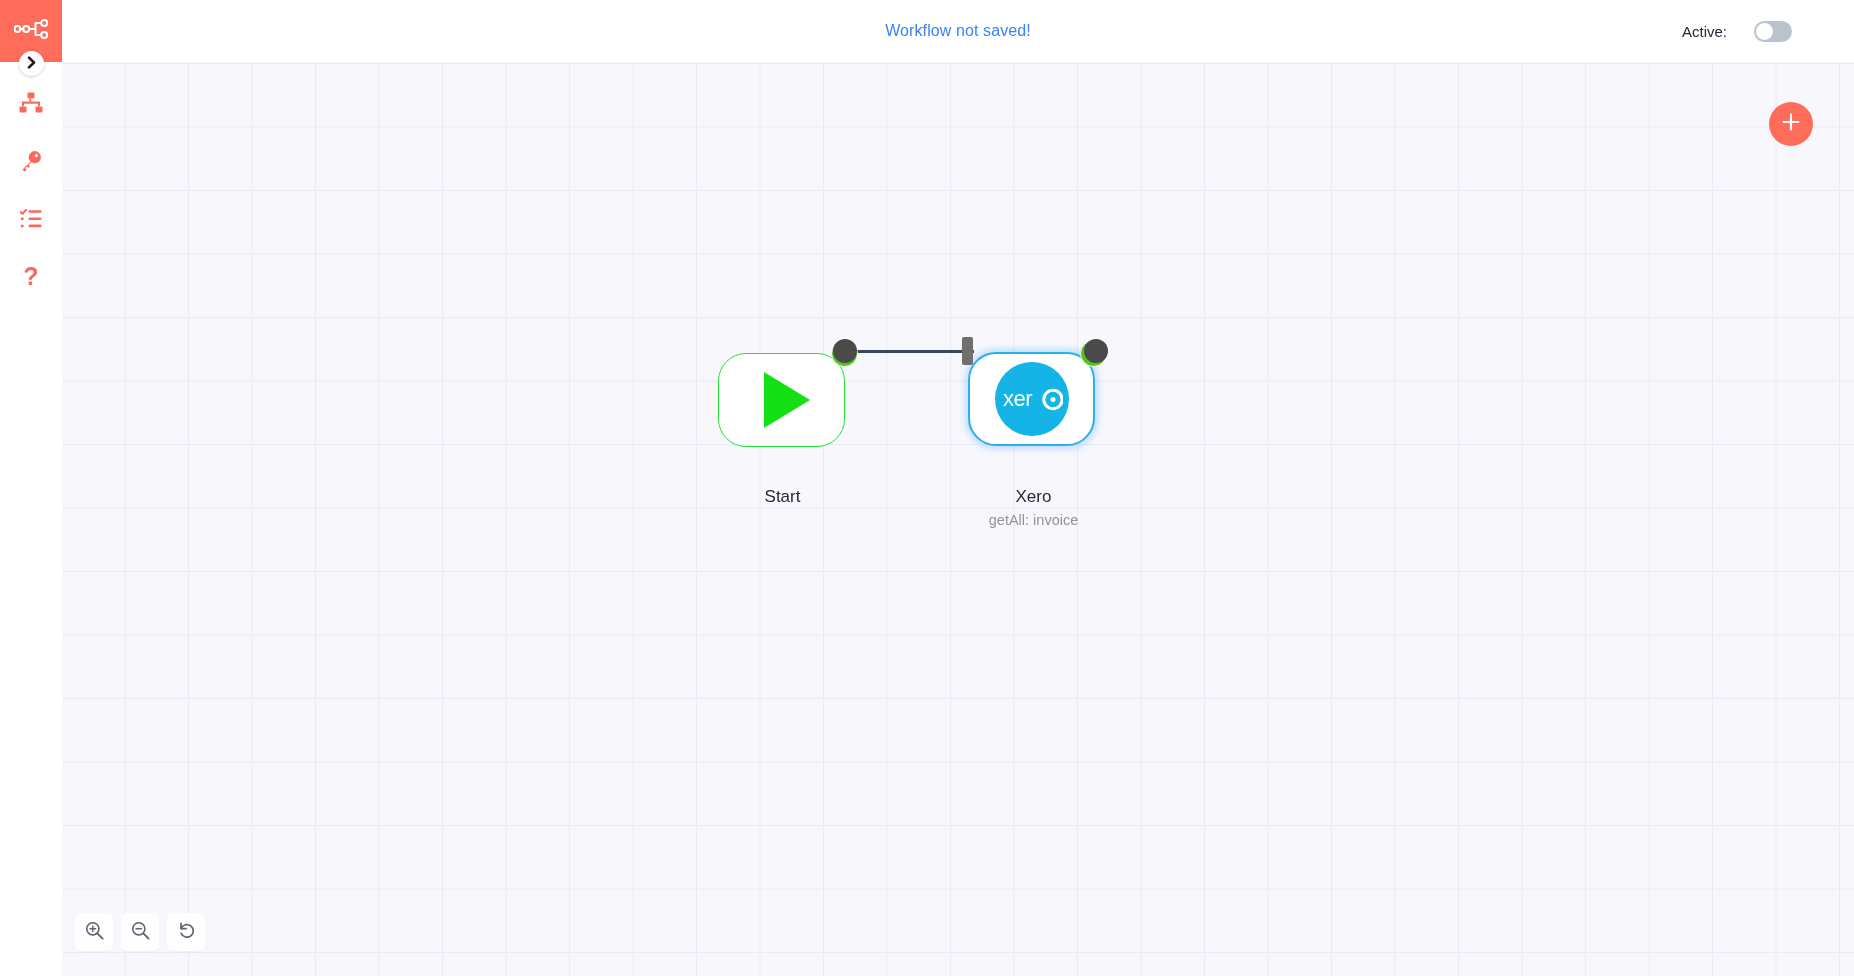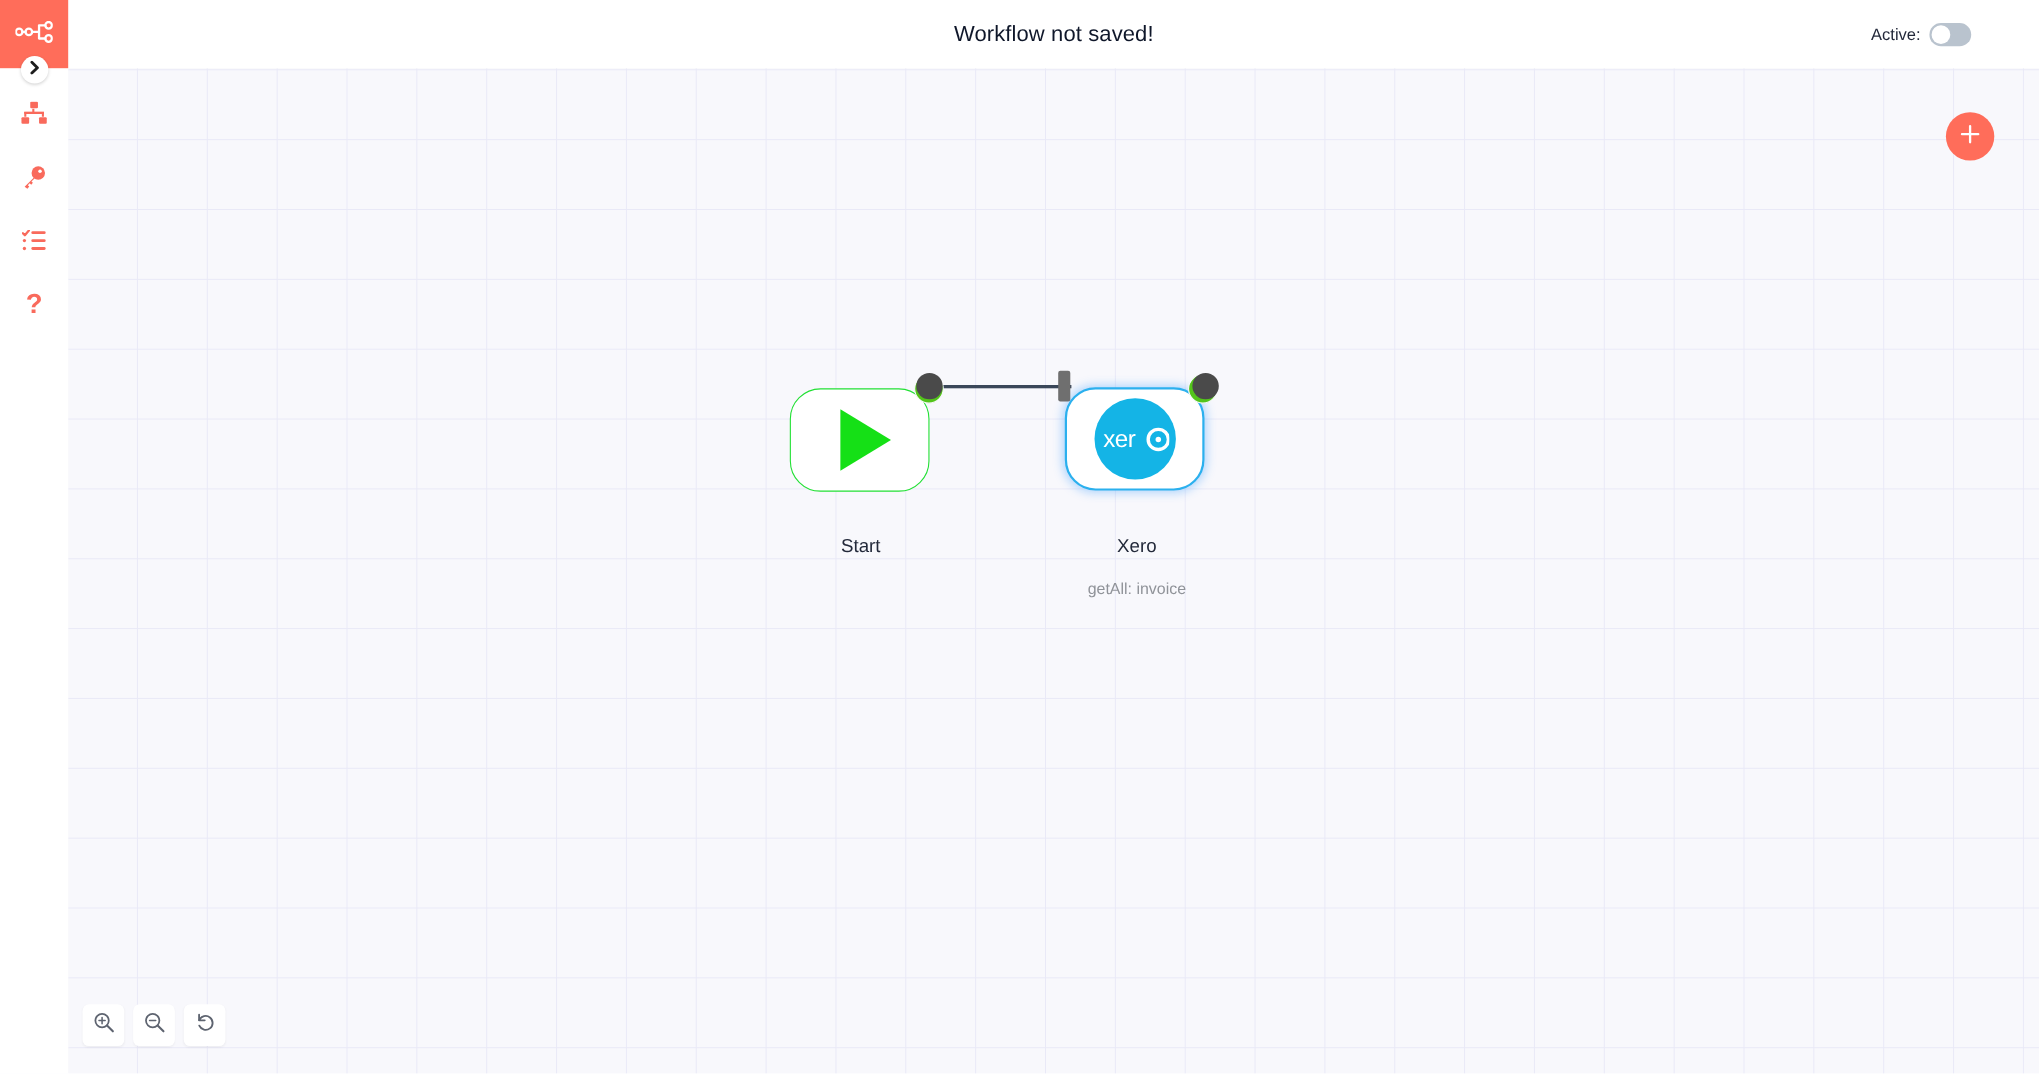--- a/index.html
+++ b/index.html
@@ -42,26 +42,26 @@
   
   .header {
     position: absolute; left: 62px; top: 0;
     width: 1792px; height: 62px;
     background: #fff; z-index: 30;
   }
   .save-status {
     position: absolute; left: 0; top: 0;
     width: 1792px; height: 62px;
     display: flex; align-items: center; justify-content: center;
-    font-size: 20px; color: #0f172a; letter-spacing: .1px;
+    font-size: 16px; color: #3b82f6; letter-spacing: .1px;
     pointer-events: none;
   }
   .active-wrap {
     position: absolute; right: 62px; top: 0; height: 62px;
-    display: flex; align-items: center; gap: 8px;
+    display: flex; align-items: center; gap: 27px;
   }
   .active-label { font-size: 15px; color: #23293a; }
   .toggle {
     width: 38px; height: 21px; border-radius: 11px;
     background: #b9c3ce; position: relative; cursor: pointer;
   }
   .toggle .knob {
     position: absolute; left: 2px; top: 2px;
     width: 17px; height: 17px; border-radius: 50%;
     background: #fff;
@@ -132,21 +132,21 @@
   }
 
   .node-label {
     position: absolute; left: -60px; width: 247px;
     top: 133px; text-align: center;
     font-size: 17px; color: #23293a;
   }
   .node-sub {
     position: absolute; left: -60px; width: 247px;
     top: 158px; text-align: center;
-    font-size: 14.5px; color: #909399; margin-top: 16px;
+    font-size: 14.5px; color: #909399;
   }
 
   
   .ep-out {
     position: absolute;
     width: 24px; height: 24px; border-radius: 50%;
     background: #4a4a4a; z-index: 8; cursor: crosshair;
   }
   .ep-in {
     position: absolute;

